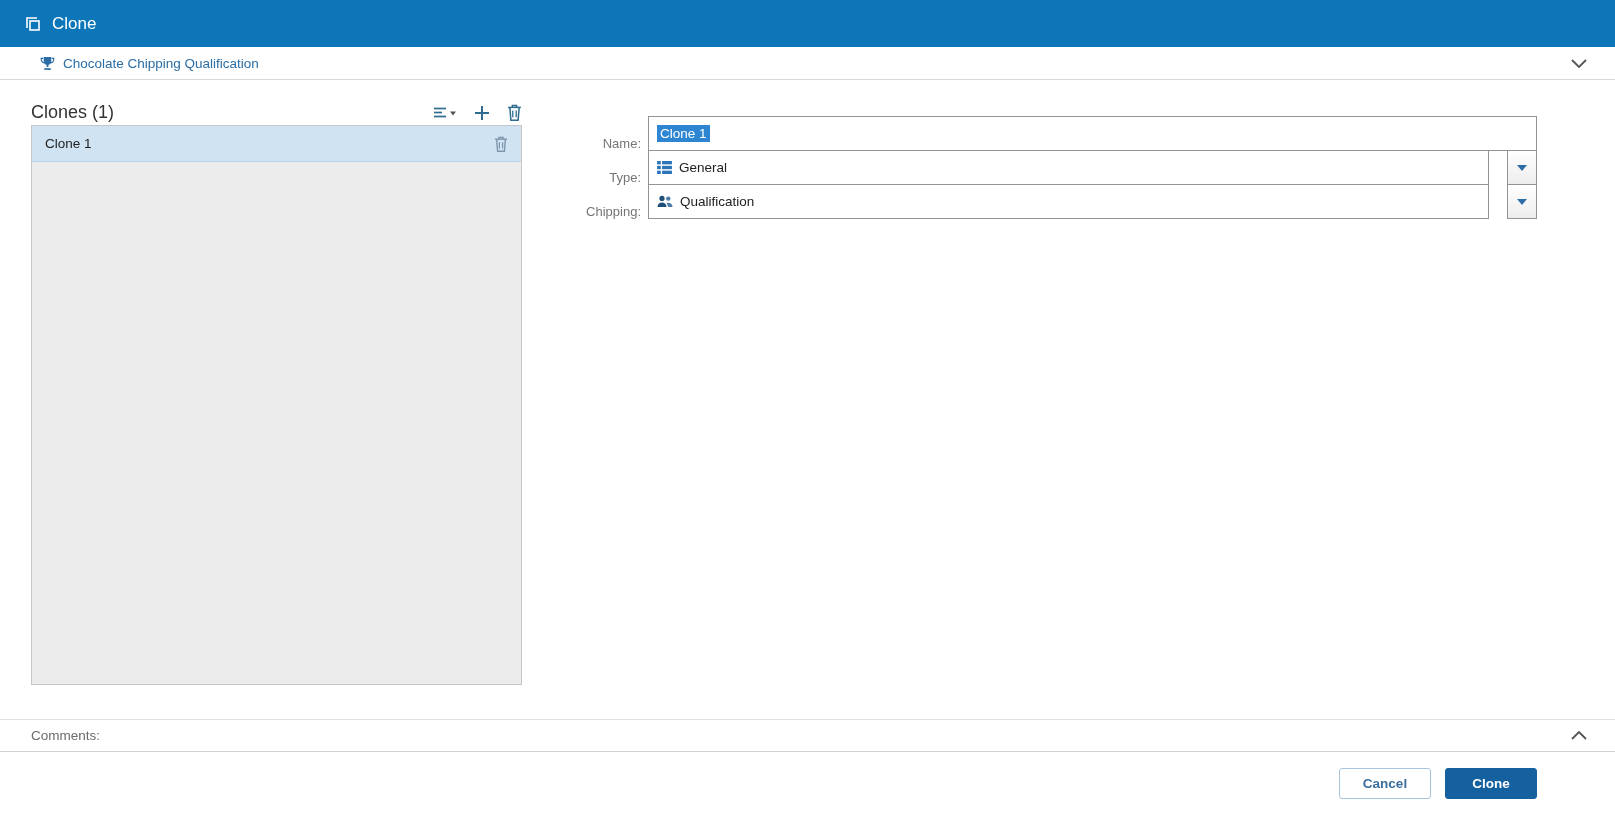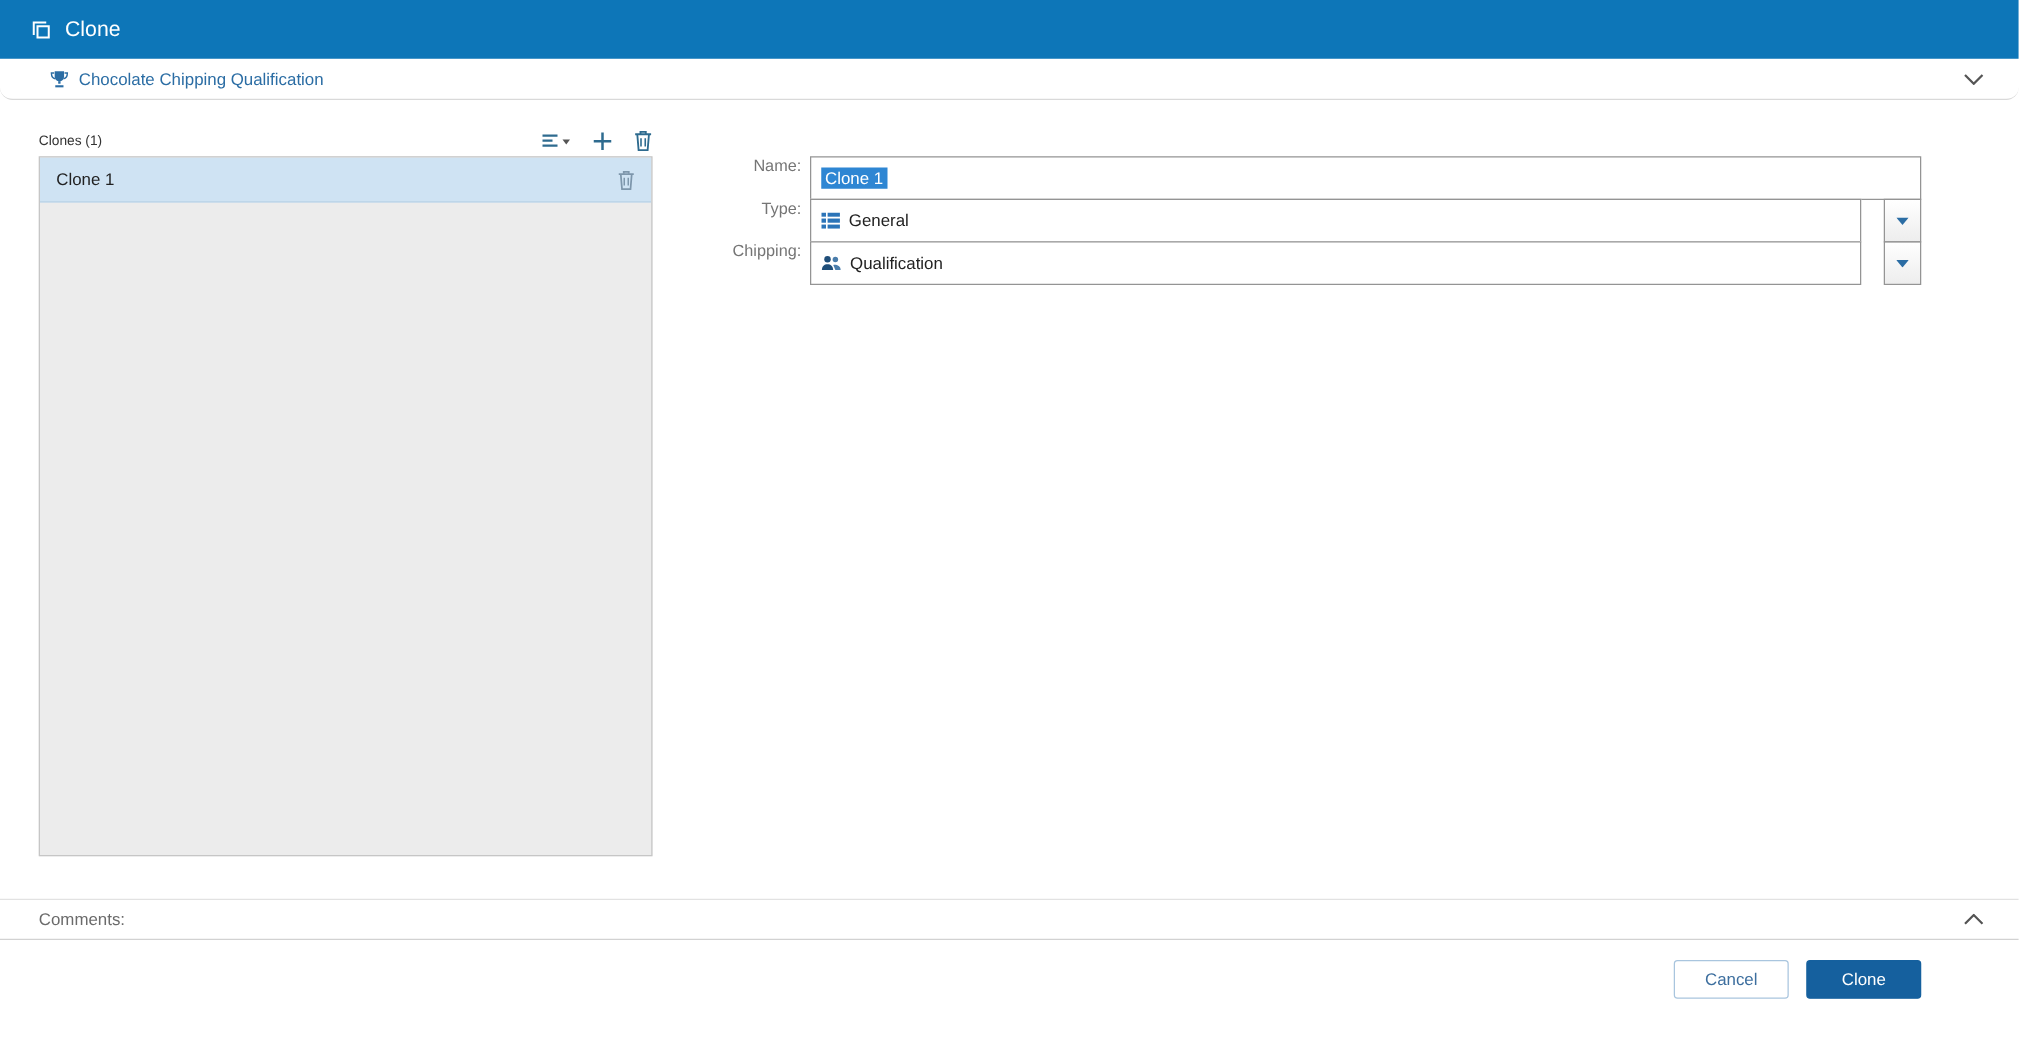--- a/index.html
+++ b/index.html
@@ -25,32 +25,31 @@
   .titlebar .title { color: #fff; font-size: 17px; }
 
   
   .contextbar {
     flex: 0 0 33px;
     border-bottom: 1px solid #d9d9d9;
     display: flex;
     align-items: center;
     padding: 0 26px 0 40px;
     gap: 8px;
-    border-radius: 10px;
   }
   .context-link { color: var(--accent-blue, #2b6da4); font-size: 13.5px; cursor: pointer; }
   .spacer { flex: 1; }
   .chev-btn { display: flex; align-items: center; cursor: pointer; padding: 2px; }
 
   
   .main { flex: 1; display: flex; padding: 20px 78px 0 31px; min-height: 0; }
 
   .left-panel { flex: 0 0 491px; width: 491px; display: flex; flex-direction: column; }
   .left-header { height: 25px; display: flex; align-items: center; }
-  .left-title { font-size: 11px; color: #333; }
+  .left-title { font-size: 18px; color: #333; }
   .left-tools { margin-left: auto; display: flex; align-items: center; gap: 17px; }
   .tool { display: flex; align-items: center; cursor: pointer; }
 
   .clone-list {
     height: 560px;
     background: #ececec;
     border: 1px solid #c6c6c6;
     overflow: hidden;
   }
   .clone-row {
@@ -60,21 +59,21 @@
     display: flex;
     align-items: center;
     padding: 0 13px;
     font-size: 13.5px;
     color: #222;
     cursor: pointer;
   }
   .clone-row .row-trash { margin-left: auto; display: flex; align-items: center; cursor: pointer; }
 
   .right-panel { flex: 1; padding: 25px 0 0 24px; display: flex; flex-direction: column; gap: 8px; }
-  .form-row { display: flex; align-items: flex-start; height: 26px; }
+  .form-row { display: flex; align-items: flex-end; height: 26px; }
   .form-label { flex: 0 0 95px; width: 95px; text-align: right; color: #757575; font-size: 13px; margin-right: 7px; }
   .field {
     flex: 1;
     height: 35px;
     border: 1px solid #949494;
     background: #fff;
     display: flex;
     align-items: center;
     padding: 0 8px;
     font-size: 13.5px;
@@ -120,20 +119,21 @@
   .btn {
     height: 31px;
     min-width: 92px;
     font-size: 13.5px;
     border-radius: 3px;
     display: flex;
     align-items: center;
     justify-content: center;
     padding: 0 18px;
     cursor: pointer;
+    font-weight: bold;
   }
   .btn-cancel { background: #fff; border: 1px solid #a9c5de; color: #3c6e9e; }
   .btn-primary { background: var(--primary-button, #15609e); border: 1px solid var(--primary-button, #15609e); color: #fff; }
 
   svg { display: block; }
 </style>
 </head>
 <body>
 
 <div class="titlebar">

